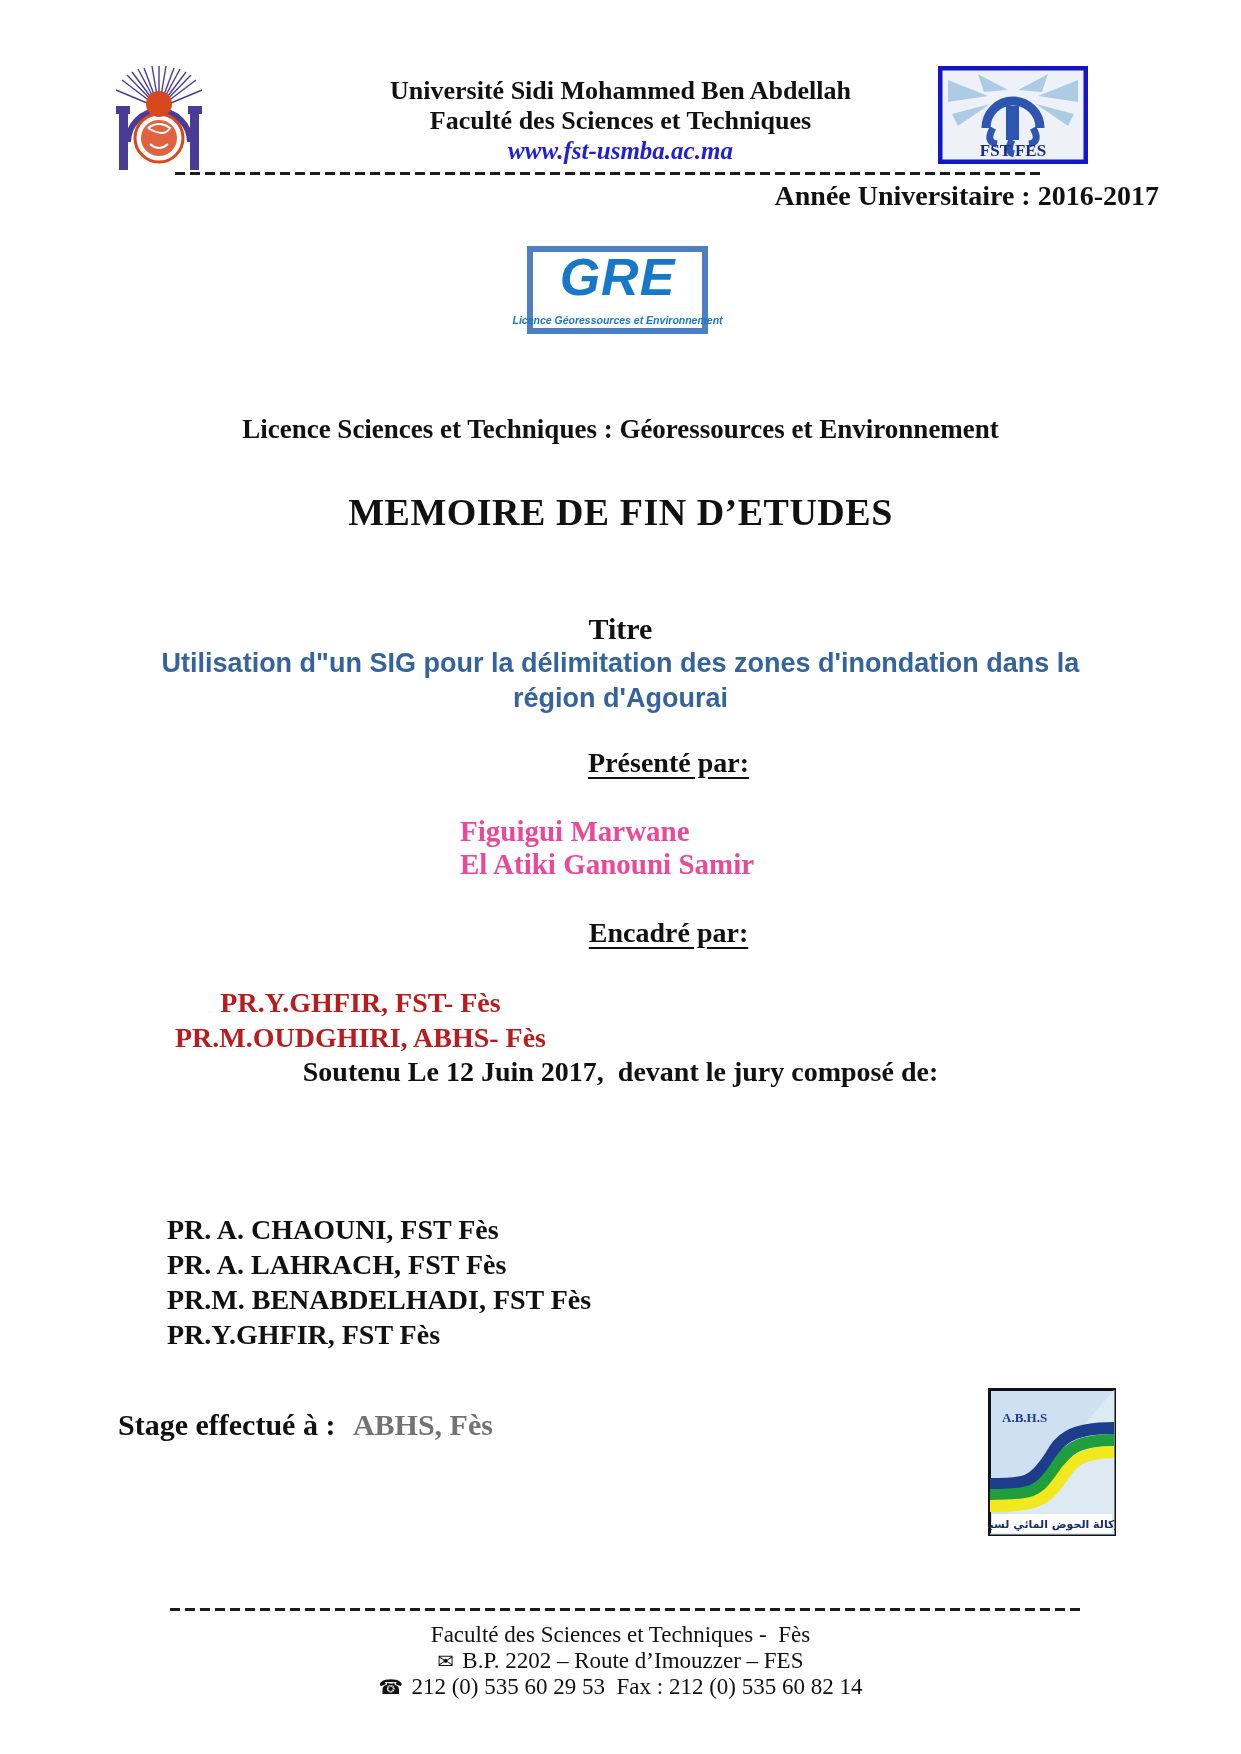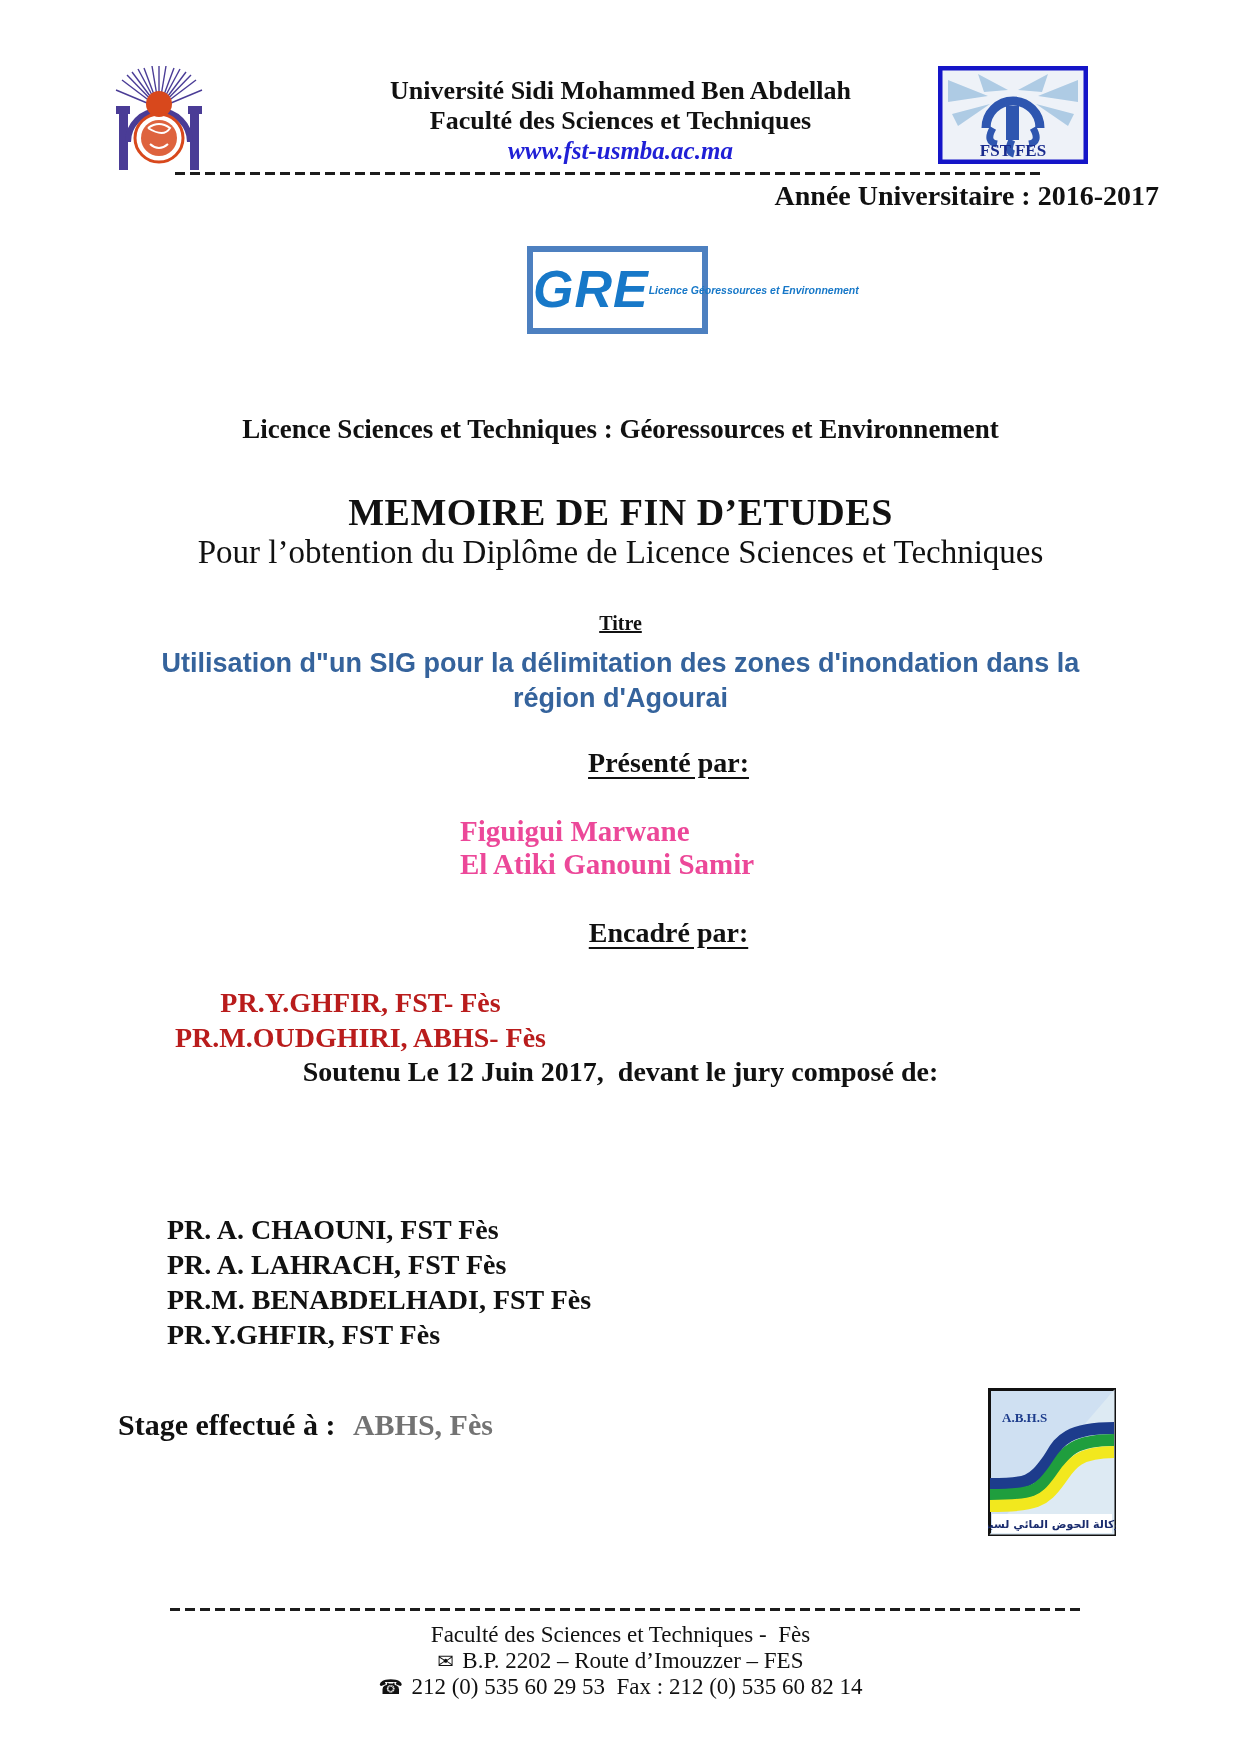--- a/index.html
+++ b/index.html
@@ -19,36 +19,36 @@
   .top-dash{top:172px;left:175px;width:865px;}
   .annee{top:180px;right:82px;font-size:28px;font-weight:bold;}
 
   
   .uni-logo{top:62px;left:108px;width:102px;height:114px;}
   .fst-logo{top:66px;left:938px;width:150px;height:98px;}
 
   .gre-box{
     top:246px;left:527px;width:181px;height:88px;box-sizing:border-box;
     border:6px solid #4d80c0;background:#fff;
-    display:flex;flex-direction:row;justify-content:space-between;align-items:center;
+    display:flex;flex-direction:column;justify-content:space-between;align-items:center;
   }
   .gre-word{
     font-family:"Liberation Sans",sans-serif;font-style:italic;font-weight:900;
     font-size:52px;line-height:54px;color:#1778c8;letter-spacing:1px;margin-top:-2px;
   }
   .gre-cap{
     font-family:"Liberation Sans",sans-serif;font-style:italic;font-weight:bold;
     font-size:10.5px;color:#1778c8;line-height:15px;white-space:nowrap;
   }
 
   
   .program{top:414px;font-size:27px;font-weight:bold;text-align:center;}
   .memoire{top:490px;font-size:38px;font-weight:bold;letter-spacing:.5px;}
   .subtitle{top:534px;font-size:33px;}
-  .titre-lbl{top:612px;font-size:20px;font-weight:bold;text-decoration:underline;}
+  .titre-lbl{top:612px;font-size:30px;font-weight:bold;}
   .thesis{
     top:646px;font-family:"Liberation Sans",sans-serif;font-weight:bold;
     font-size:27px;line-height:35px;color:#35639c;
   }
   .sec-lbl{font-size:28px;font-weight:bold;text-decoration:underline;text-underline-offset:5px;padding-left:48px;}
   .presente{top:747px;}
   .authors{top:815px;left:460px;font-size:29px;font-weight:bold;color:#ec4899;line-height:33px;}
   .encadre{top:917px;}
   .supervisors{top:985px;left:175px;font-size:28px;font-weight:bold;color:#b91c1c;line-height:35px;text-align:center;}
   .defense{top:1056px;font-size:28px;font-weight:bold;}
@@ -125,21 +125,20 @@
   <div class="abs annee">Année Universitaire : 2016-2017</div>
 
   <div class="abs gre-box">
     <div class="gre-word">GRE</div>
     <div class="gre-cap">Licence Géoressources et Environnement</div>
   </div>
 
   <div class="abs center program">Licence Sciences et Techniques : Géoressources et Environnement</div>
 
   <div class="abs center memoire">MEMOIRE DE FIN D’ETUDES</div>
-  <div class="abs center subtitle">Pour l’obtention du Diplôme de Licence Sciences et Techniques</div>
 
   <div class="abs center titre-lbl">Titre</div>
   <div class="abs center thesis">
     <div>Utilisation d"un SIG pour la délimitation des zones d'inondation dans la</div>
     <div>région d'Agourai</div>
   </div>
 
   <div class="abs center sec-lbl presente">Présenté par:</div>
   <div class="abs authors">
     <div>Figuigui Marwane</div>

